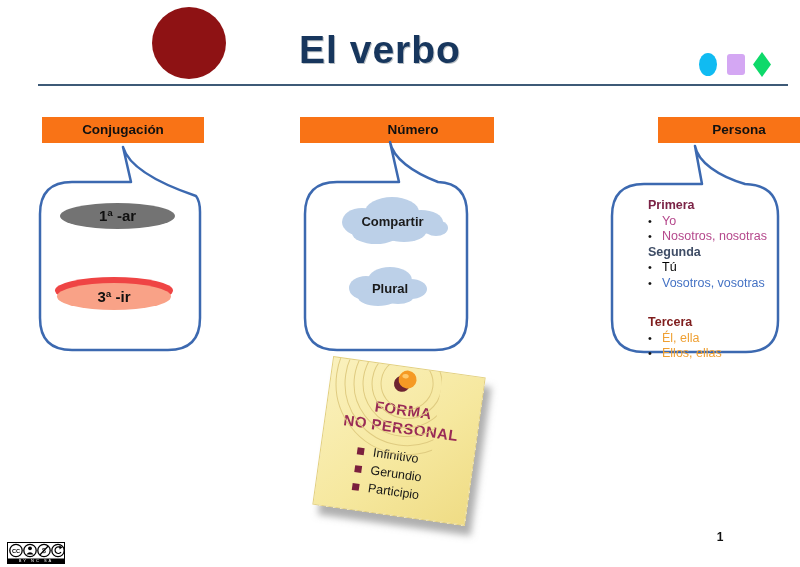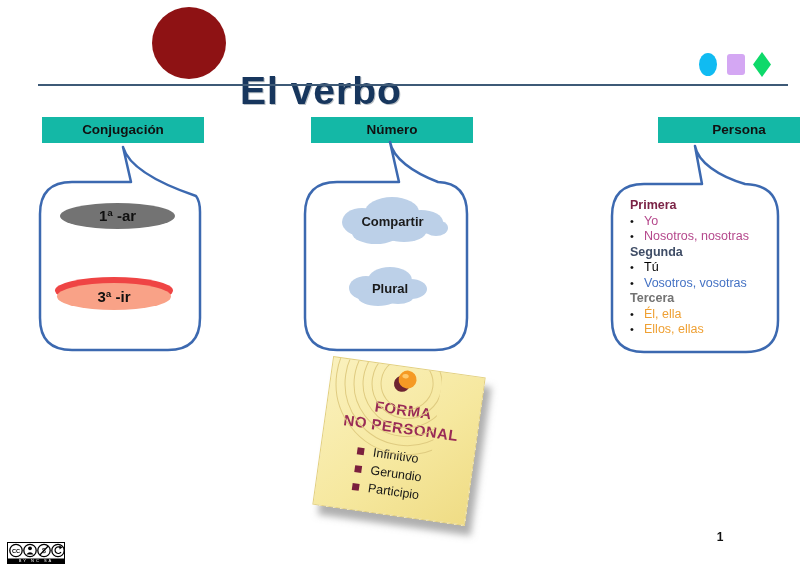--- a/index.html
+++ b/index.html
@@ -3,46 +3,46 @@
 <meta charset="utf-8">
 <style>
   html,body{margin:0;padding:0;background:#fff;}
   #slide{
     position:relative;width:800px;height:567px;background:#ffffff;
     font-family:"Liberation Sans",sans-serif;overflow:hidden;
   }
   .abs{position:absolute;}
   
   #accent-circle{left:152px;top:7px;width:74px;height:72px;border-radius:50%;background:#8e1214;}
-  #page-title{left:240px;top:28px;width:280px;font-size:39px;font-weight:bold;
-    color:#17365d;letter-spacing:1px;text-shadow:1px 1px 0 rgba(130,140,150,.55);margin-top:41px;}
+  #page-title{left:240px;top:28px;width:280px;text-align:center;font-size:39px;font-weight:bold;
+    color:#17365d;letter-spacing:1px;text-shadow:1px 1px 0 rgba(130,140,150,.55);}
   #title-rule{left:38px;top:84px;width:750px;height:2px;background:#3e5a77;}
   #shape-ellipse{left:699px;top:53px;width:18px;height:23px;border-radius:50%;}
   #shape-square{left:727px;top:54px;width:18px;height:21px;border-radius:3px;}
   #shape-diamond{left:753px;top:52px;width:18px;height:25px;clip-path:polygon(50% 0,100% 50%,50% 100%,0 50%);}
   
-  .col-header{height:26px;width:162px;background:#14b8a6;text-align:center;
+  .col-header{height:26px;width:162px;background:#f97316;text-align:center;
     font-size:13.5px;font-weight:bold;color:#111;line-height:26px;}
   #hdr-conjugacion{left:42px;top:117px;}
-  #hdr-numero{left:311px;top:117px;}
+  #hdr-numero{left:300px;top:117px;padding-left:32px;}
   #hdr-persona{left:610px;top:117px;margin-left:48px;}
   
   svg.bubble{overflow:visible;}
   .bubble path{fill:#ffffff;stroke:#3c69b0;stroke-width:2.5;stroke-linejoin:round;}
   
   .pill{border-radius:50%;text-align:center;font-weight:bold;font-size:15px;color:#101010;}
   #pill-1{left:60px;top:203px;width:115px;height:26px;line-height:26px;}
   #pill-2{left:55px;top:242px;width:118px;height:27px;line-height:27px;}
   #pill-3{left:57px;top:283px;width:114px;height:27px;line-height:27px;}
   
   .cloud-label{text-align:center;font-weight:bold;font-size:13px;color:#1a1a1a;}
   #lbl-singular{left:340px;top:214px;width:105px;}
   #lbl-plural{left:345px;top:281px;width:90px;}
   
-  #persona-list{left:630px;top:198px;width:150px;font-size:12.5px;line-height:15.5px;}
+  #persona-list{left:648px;top:198px;width:150px;font-size:12.5px;line-height:15.5px;}
   .pg-title{font-weight:bold;}
   .p-row{display:flex;}
   .p-bullet{width:14px;color:#111;font-size:11px;}
   
   #note{left:322px;top:366px;width:152px;height:148px;transform:rotate(8deg);
     background:linear-gradient(135deg,#faf1bd 0%,#f6e89f 55%,#efdc85 100%);
     border:1px solid #e3d07e;box-shadow:7px 9px 7px rgba(110,110,110,.55);}
   #note-arcs{left:0;top:0;}
   #note-pin{left:62px;top:2px;}
   #note-title{margin-top:34px;text-align:center;font-weight:bold;font-size:15px;
@@ -121,21 +121,21 @@
       </div>
     <div class="pg-title" style="color: rgb(63, 77, 102);">Segunda</div>
     <div class="p-row">
       <span class="p-bullet">•</span>
       <span style="color: #000000;">Tú</span>
       </div>
     <div class="p-row">
       <span class="p-bullet">•</span>
       <span style="color: rgb(68, 114, 196);">Vosotros, vosotras</span>
       </div>
-    <div class="pg-title" style="color: #737373;">Tercera</div>
+    <div class="pg-title" style="color: #7f1d1d; margin-top: 24px;">Tercera</div>
     <div class="p-row">
       <span class="p-bullet">•</span>
       <span style="color: rgb(239, 160, 51);">Él, ella</span>
       </div>
     <div class="p-row">
       <span class="p-bullet">•</span>
       <span style="color: rgb(239, 160, 51);">Ellos, ellas</span>
       </div>
   </div>
 

